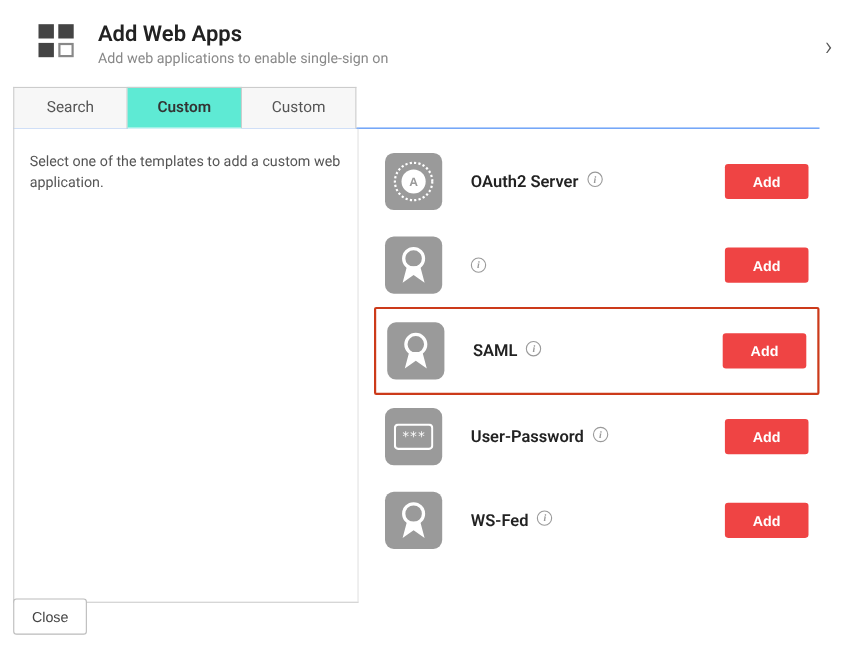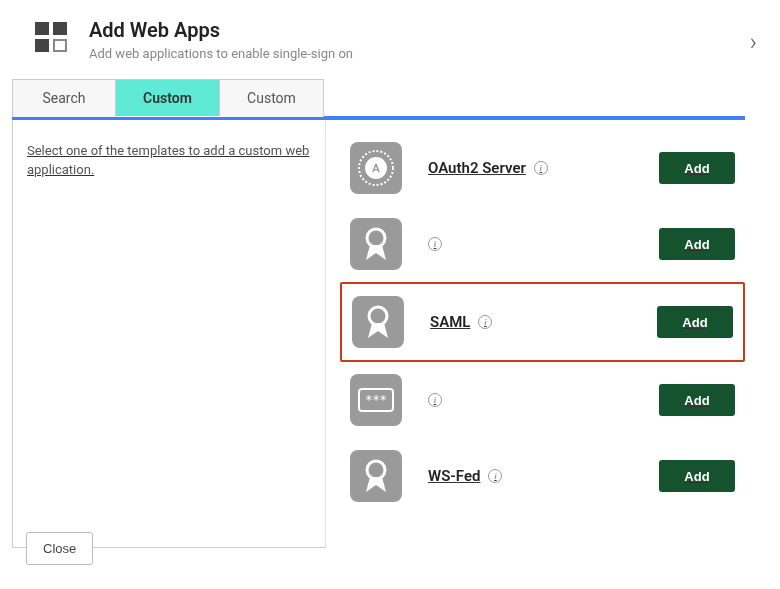--- a/index.html
+++ b/index.html
@@ -75,25 +75,24 @@
   .tab.active {
     background: #5eead4;
     font-weight: 600;
     color: #333;
     border-bottom: 1px solid #fff;
     position: relative;
     z-index: 2;
   }
   .body-wrap {
     display: flex;
-    border-top: 4px solid #3b82f6;
+    border-top: 1px solid #3b82f6;
     margin: 0 12px;
     height: 432px;
     margin-top: -1px;
-    text-decoration: underline;
   }
   .side {
     flex: 0 0 314px;
     border-left: 1px solid #ccc;
     border-right: 1px solid #e2e2e2;
     border-bottom: 1px solid #ccc;
     padding: 22px 14px;
     font-size: 13px;
     color: #555;
     line-height: 1.45;
@@ -124,52 +123,52 @@
     justify-content: center;
     margin-right: 26px;
     flex-shrink: 0;
   }
   .app-icon svg { display: block; }
   .app-name {
     font-size: 15px;
     font-weight: 600;
     color: #222;
     display: flex;
-    align-items: center;
+    align-items: flex-start;
     gap: 8px;
   }
   .info-icon {
     width: 14px; height: 14px;
     border: 1px solid #999;
     border-radius: 50%;
     font-size: 9px;
     color: #999;
     display: inline-flex;
     align-items: center;
     justify-content: center;
     font-style: italic;
     font-family: Georgia, serif;
   }
   .add-btn {
     margin-left: auto;
-    background: #14532d;
+    background: #ef4444;
     color: #fff;
     border: none;
     border-radius: 3px;
     width: 76px;
     height: 32px;
     font-size: 13px;
     font-weight: 600;
     cursor: pointer;
   }
   .footer {
     position: absolute;
-    bottom: 12px;
+    bottom: 0;
     left: 0;
-    padding: 12px 26px;
+    padding: 12px 12px;
   }
   .close-btn {
     background: #fff;
     border: 1px solid #bbb;
     border-radius: 3px;
     padding: 8px 16px;
     font-size: 13px;
     color: #444;
     cursor: pointer;
   }
@@ -249,20 +248,21 @@
       </div>
 
       <div class="app-row">
         <div class="app-icon">
           <svg width="36" height="24" viewBox="0 0 36 24">
             <rect x="1" y="1" width="34" height="22" rx="3" fill="none" stroke="#fff" stroke-width="2"></rect>
             <text x="18" y="16" text-anchor="middle" fill="#fff" font-size="12" font-family="monospace">***</text>
           </svg>
         </div>
         <div class="app-name">
+          <span>User-Password</span>
           <span class="info-icon">i</span>
         </div>
         <button class="add-btn">Add</button>
       </div>
 
       <div class="app-row">
         <div class="app-icon">
           <svg width="32" height="36" viewBox="0 0 32 36">
             <circle cx="16" cy="12" r="9" fill="none" stroke="#fff" stroke-width="3"></circle>
             <path d="M10 19 L6 34 L16 27 L26 34 L22 19" fill="#fff"></path>

